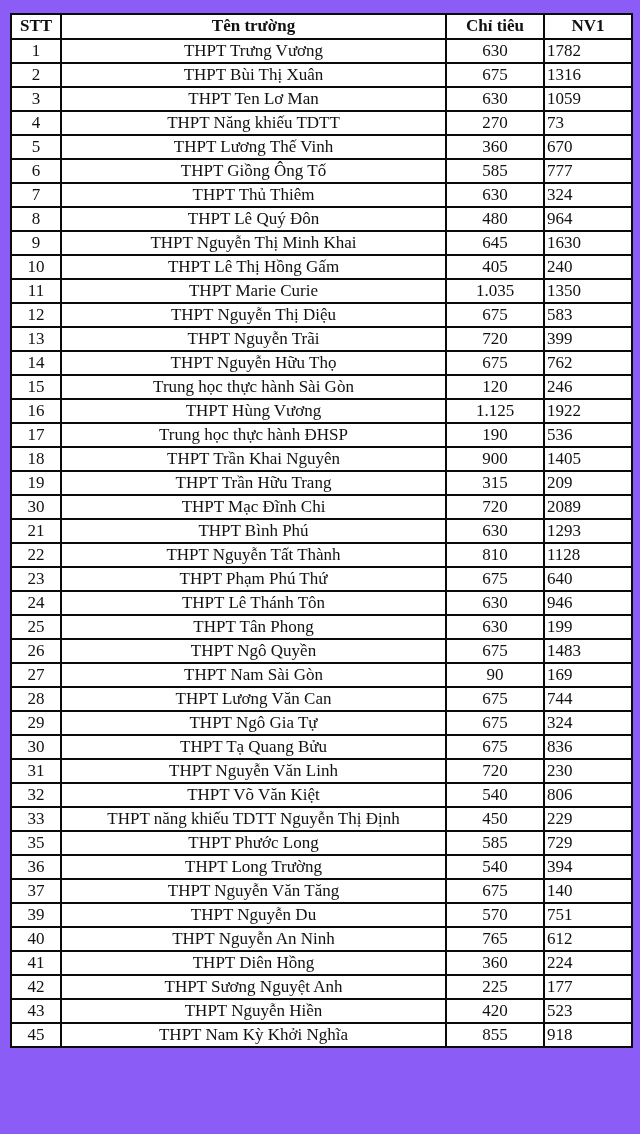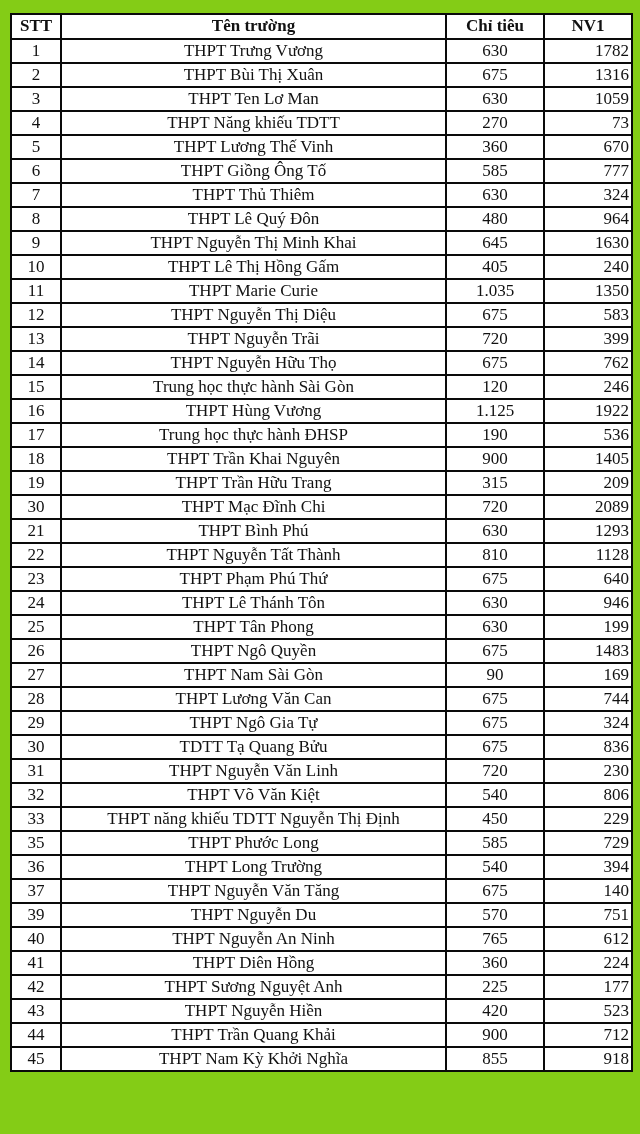--- a/index.html
+++ b/index.html
@@ -14,21 +14,21 @@
     font-family: "Liberation Serif", "DejaVu Serif", serif;
     color: #111111;
     overflow: hidden;
   }
   .doc-page {
     position: absolute;
     left: 0;
     top: 0;
     width: 640px;
     height: 1134px;
-    background: #84cc16;
+    background: #8b5cf6;
   }
   table.school-table {
     position: absolute;
     left: 10px;
     top: 13px;
     width: 621px;
     border-collapse: collapse;
     table-layout: fixed;
     border: 2px solid #0a0a0a;
   }
@@ -45,21 +45,21 @@
     color: #111111;
   }
   table.school-table thead th {
     font-weight: bold;
     text-align: center;
     height: 21px;
   }
   td.cell-stt    { text-align: center; }
   td.cell-name   { text-align: center; padding-left: 5px; }
   td.cell-quota  { text-align: center; }
-  td.cell-nv1    { text-align: right; }
+  td.cell-nv1    { text-align: left; }
   col.col-stt    { width: 50px; }
   col.col-name   { width: 385px; }
   col.col-quota  { width: 98px; }
   col.col-nv1    { width: 88px; }
 </style>
 </head>
 <body>
 
 <div class="doc-page">
   <table class="school-table">
@@ -247,21 +247,21 @@
           <td class="cell-nv1">744</td>
         </tr>
         <tr>
           <td class="cell-stt">29</td>
           <td class="cell-name">THPT Ngô Gia Tự</td>
           <td class="cell-quota">675</td>
           <td class="cell-nv1">324</td>
         </tr>
         <tr>
           <td class="cell-stt">30</td>
-          <td class="cell-name">TDTT Tạ Quang Bửu</td>
+          <td class="cell-name">THPT Tạ Quang Bửu</td>
           <td class="cell-quota">675</td>
           <td class="cell-nv1">836</td>
         </tr>
         <tr>
           <td class="cell-stt">31</td>
           <td class="cell-name">THPT Nguyễn Văn Linh</td>
           <td class="cell-quota">720</td>
           <td class="cell-nv1">230</td>
         </tr>
         <tr>
@@ -316,26 +316,20 @@
           <td class="cell-stt">42</td>
           <td class="cell-name">THPT Sương Nguyệt Anh</td>
           <td class="cell-quota">225</td>
           <td class="cell-nv1">177</td>
         </tr>
         <tr>
           <td class="cell-stt">43</td>
           <td class="cell-name">THPT Nguyễn Hiền</td>
           <td class="cell-quota">420</td>
           <td class="cell-nv1">523</td>
-        </tr>
-        <tr>
-          <td class="cell-stt">44</td>
-          <td class="cell-name">THPT Trần Quang Khải</td>
-          <td class="cell-quota">900</td>
-          <td class="cell-nv1">712</td>
         </tr>
         <tr>
           <td class="cell-stt">45</td>
           <td class="cell-name">THPT Nam Kỳ Khởi Nghĩa</td>
           <td class="cell-quota">855</td>
           <td class="cell-nv1">918</td>
         </tr>
       </tbody>
   </table>
 </div>

